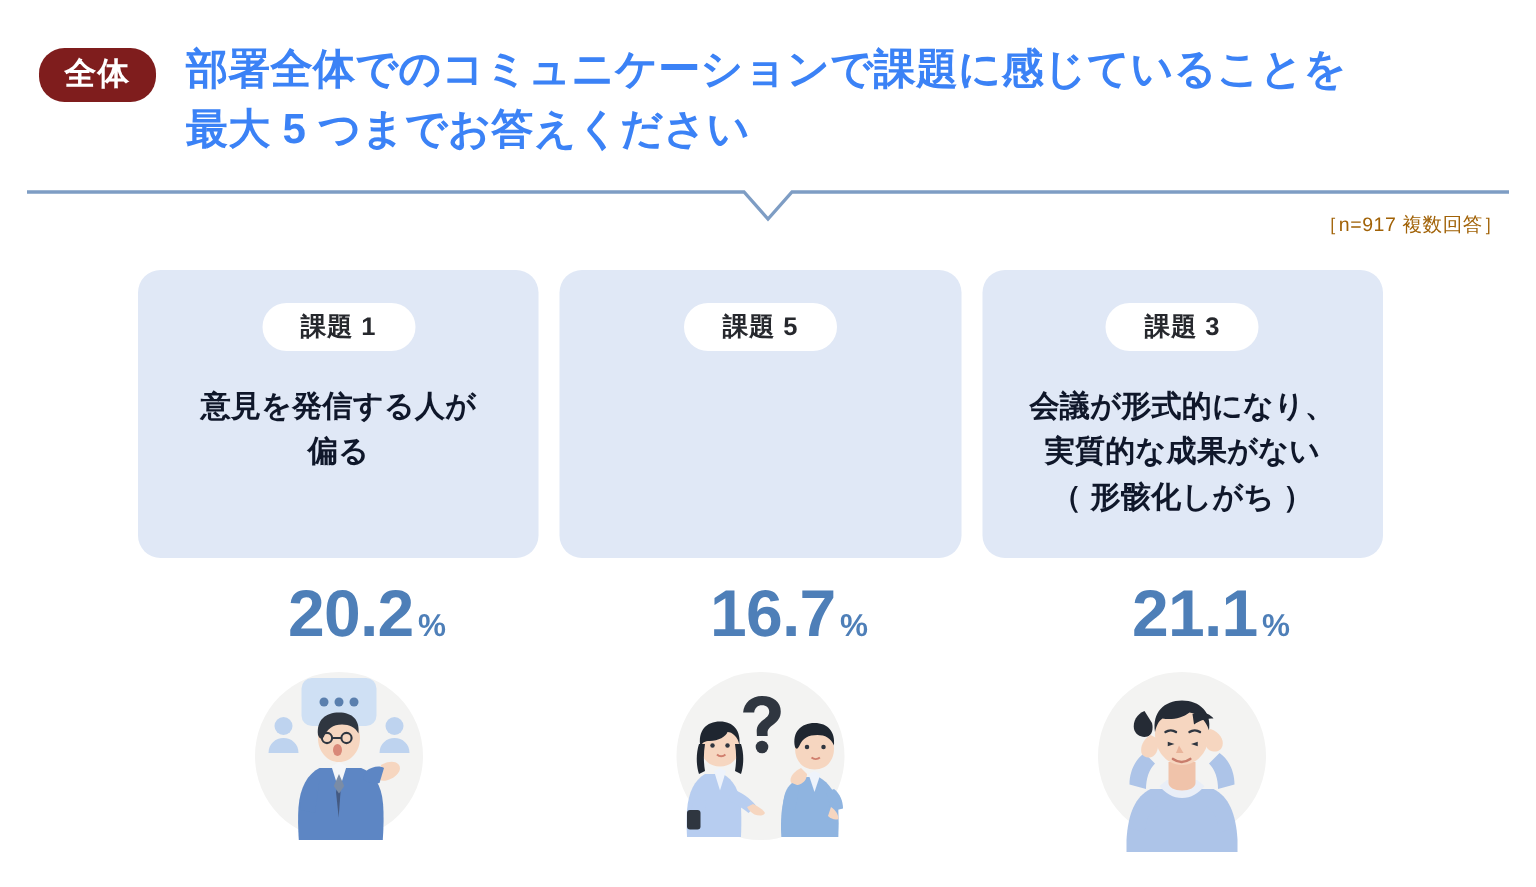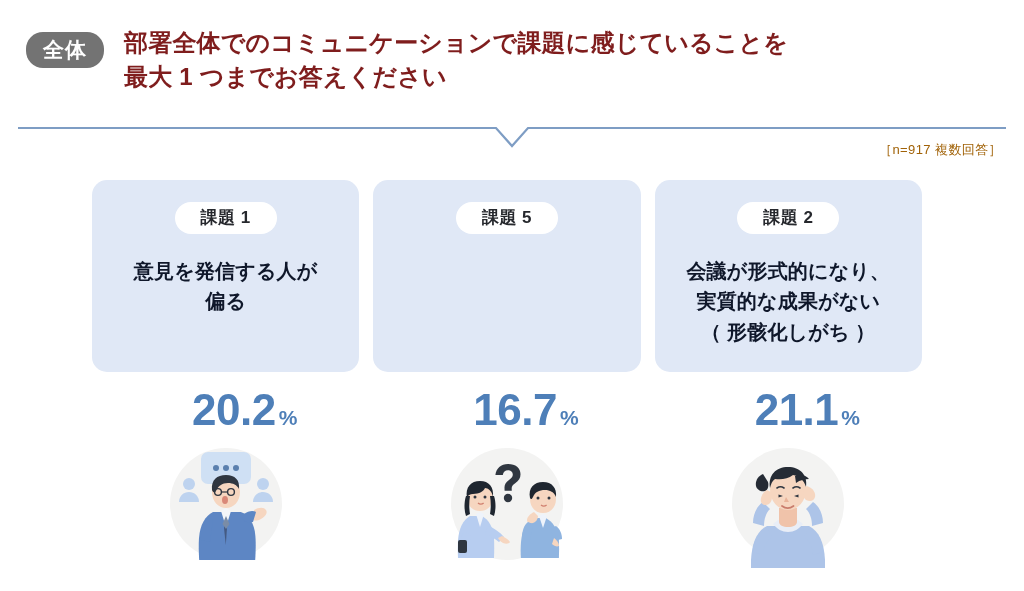--- a/index.html
+++ b/index.html
@@ -27,38 +27,38 @@
     left: 26px;
     top: 26px;
     right: 24px;
     display: flex;
     align-items: flex-start;
     gap: 20px;
   }
   .scope-badge {
     flex: 0 0 auto;
     margin-top: 6px;
-    background: #737373;
+    background: #7f1d1d;
     color: #ffffff;
     font-size: 21px;
     font-weight: 700;
     letter-spacing: 1px;
     padding: 7px 17px 8px 17px;
     border-radius: 17px;
     line-height: 1;
     white-space: nowrap;
   }
   .title-block {
     flex: 1 1 auto;
   }
   .title-line {
-    font-size: 24px;
+    font-size: 28px;
     font-weight: 700;
     line-height: 1.42;
-    color: #7f1d1d;
+    color: #3b82f6;
     letter-spacing: 0.2px;
     white-space: nowrap;
   }
 
   
   .divider-wrap {
     position: absolute;
     left: 18px;
     top: 126px;
     width: 988px;
@@ -157,21 +157,21 @@
 </style>
 </head>
 <body>
 
 <div id="page">
 
   <div class="header">
     <div class="scope-badge">全体</div>
     <div class="title-block">
       <div class="title-line">部署全体でのコミュニケーションで課題に感じていることを</div>
-      <div class="title-line">最大 1 つまでお答えください</div>
+      <div class="title-line">最大 5 つまでお答えください</div>
     </div>
   </div>
 
   <div class="divider-wrap">
     <svg width="988" height="24" viewBox="0 0 988 24" xmlns="http://www.w3.org/2000/svg">
       <path d="M0 2 L478 2 L494 20 L510 2 L988 2" fill="none" stroke="#7e9dc4" stroke-width="2.2" stroke-linejoin="miter" stroke-linecap="butt"></path>
     </svg>
   </div>
 
   <div class="n-note">［n=917 複数回答］</div>
@@ -281,21 +281,21 @@
 
             <path d="M114 86c4 3 6 8 6 13l-8 2-3-13z" fill="#8fb4e0"></path>
             <path d="M112 98c3 2 5 5 5 8-2 1-5 0-7-2z" fill="#f6d6c0"></path>
           </g>
         </svg>
       </div>
     </div>
 
     <div class="column">
       <div class="issue-card">
-        <div class="issue-pill">課題 2</div>
+        <div class="issue-pill">課題 3</div>
         <div class="issue-text">会議が形式的になり、
 実質的な成果がない
 （ 形骸化しがち ）</div>
       </div>
       <div class="pct-row">
         <span class="pct-value">21.1</span>
         <span class="pct-unit">%</span>
       </div>
       <div class="illo">
         <svg viewBox="0 0 130 128" xmlns="http://www.w3.org/2000/svg">

